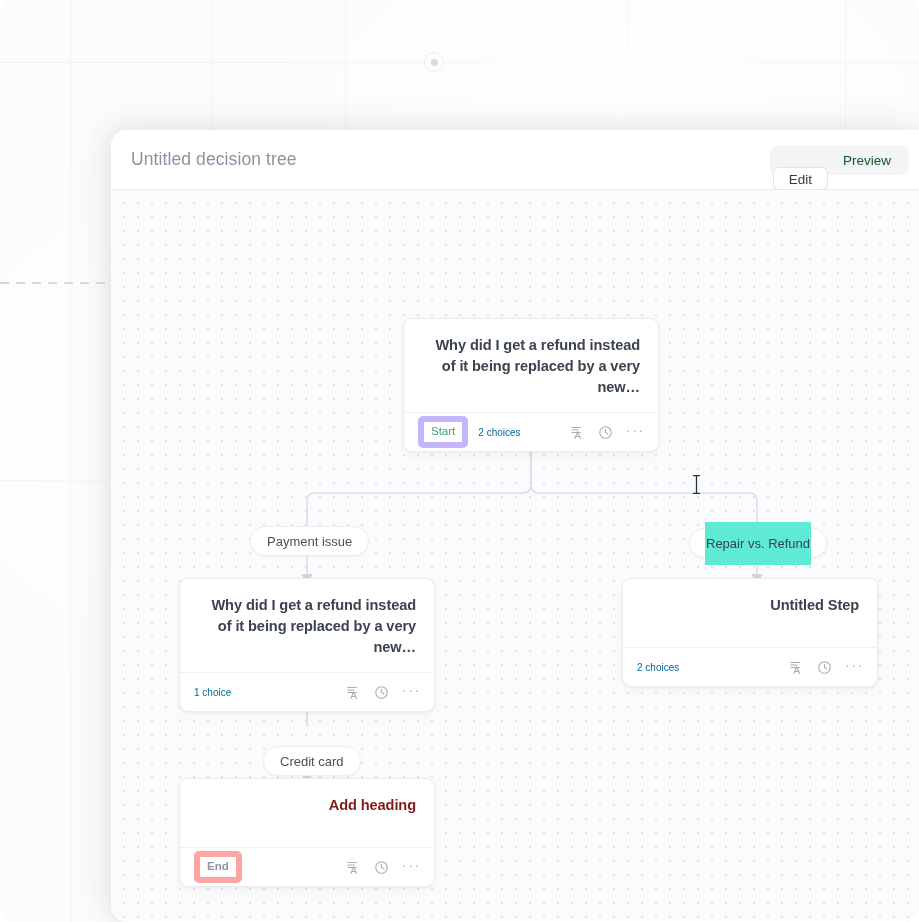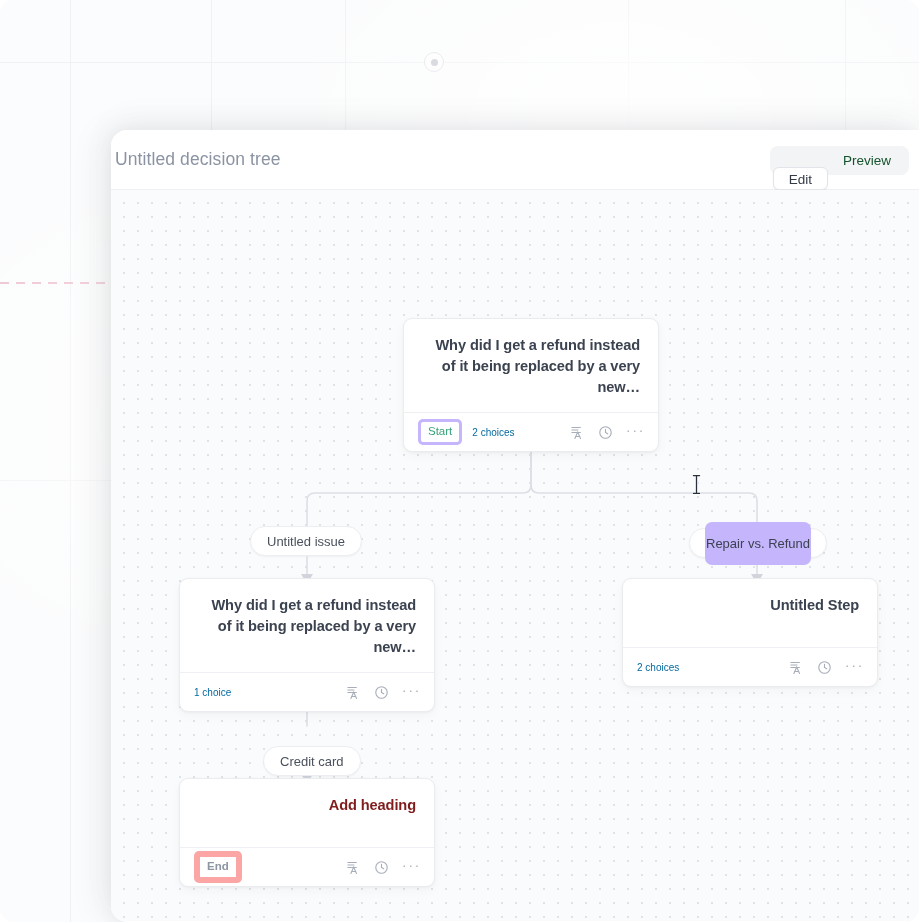--- a/index.html
+++ b/index.html
@@ -109,21 +109,21 @@
   }
 
   
   #modal-header {
     position: relative;
     height: 60px;
     background: #ffffff;
     border-bottom: 1px solid #eef0f3;
     display: flex;
     align-items: center;
-    padding: 0 20px 0 4px;
+    padding: 0 20px 0 20px;
   }
   #doc-title {
     font-size: 17.5px;
     color: #8b93a3;
     letter-spacing: .1px;
     white-space: nowrap;
   }
   #mode-toggle {
     position: absolute;
     right: 10px;
@@ -213,21 +213,21 @@
     display: flex;
     align-items: center;
     padding: 0 13px 0 14px;
     gap: 10px;
   }
   .badge {
     font-size: 11.5px;
     line-height: 1;
     padding: 4.5px 7px;
     border-radius: 5px;
-    border: 3px solid #c4b5fd;
+    border: 6px solid #c4b5fd;
     color: #36a377;
     background: #ffffff;
     white-space: nowrap;
   }
   .badge.end {
     border: 6px solid #fca5a5;
     color: #8d95a1;
     font-weight: bold;
   }
   .choices {
@@ -268,25 +268,24 @@
     align-items: center;
     justify-content: center;
     padding: 0 16px;
     font-size: 13px;
     color: #4a505c;
     box-shadow: 0 1px 2px rgba(24,30,40,.05);
     white-space: nowrap;
   }
   .pill .pill-text { position: relative; }
   .pill.selected .pill-text {
-    background: #c4b5fd;
+    background: #5eead4;
     color: #3b4250;
     padding: 14px 1px;
     margin: -2px -1px;
-    border-radius: 7px;
   }
   
   #ibeam {
     position: absolute;
     left: 692px;
     top: 474px;
     width: 9px;
     height: 21px;
     pointer-events: none;
   }
@@ -363,21 +362,21 @@
                 <circle cx="8" cy="8" r="6.1"></circle>
                 <path d="M8 4.6 L8 8 L10.4 9.4"></path>
               </svg>
             </span>
             <span class="dots-icon">···</span>
           </span>
         </div>
       </div>
 
       <div class="pill" style="left:139px; top:336px;">
-        <span class="pill-text">Untitled issue</span>
+        <span class="pill-text">Payment issue</span>
       </div>
 
       <div class="pill selected" style="left:578px; top:338px;">
         <span class="pill-text">Repair vs. Refund</span>
       </div>
 
       <div class="node" style="left:68px; top:388px; width:256px;">
         <div class="node-body">
           <div class="node-title">Why did I get a refund instead of it being replaced by a very new…</div>
         </div>

